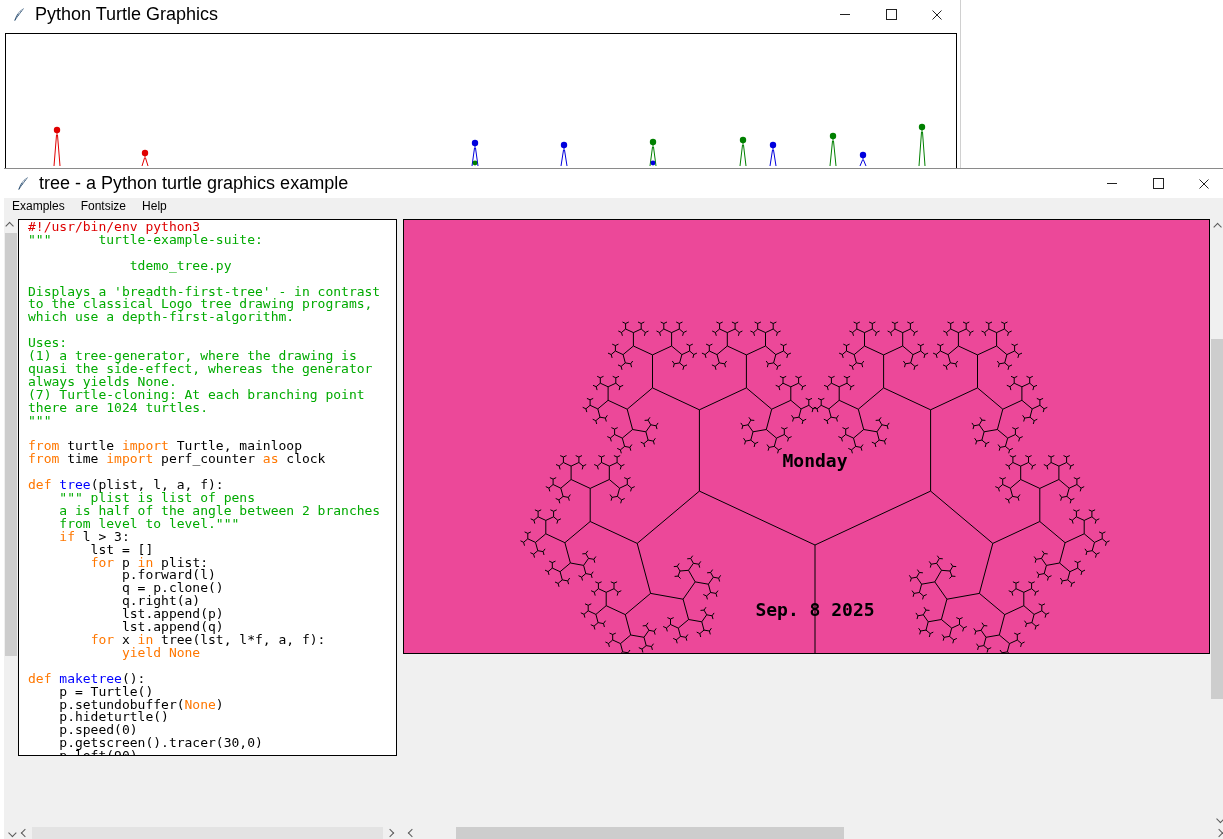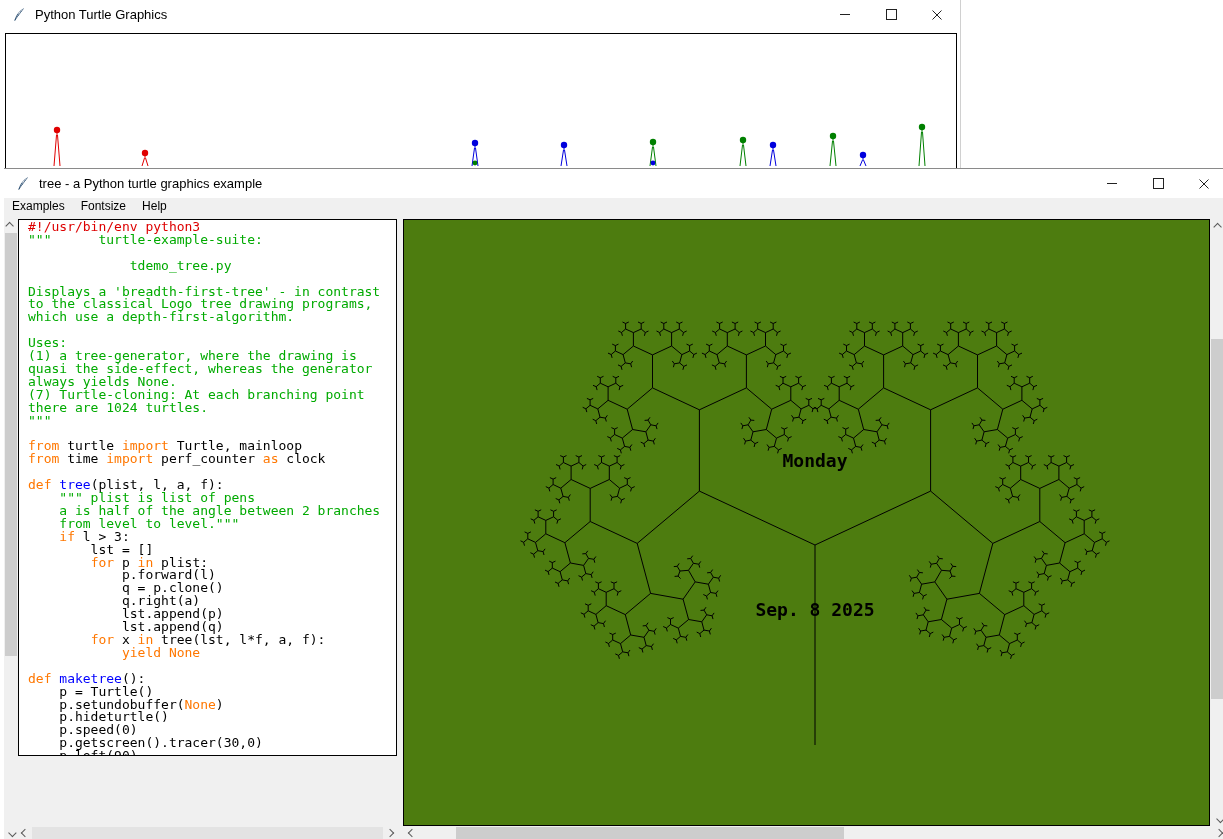--- a/index.html
+++ b/index.html
@@ -2,41 +2,41 @@
 <html style="--c-comment: #dd0000; --c-string: #00aa00; --c-keyword: #ff7700; --c-def: #0000ff; --c-normal: #000000;"><head>
 <meta charset="utf-8">
 <style>
   html,body{margin:0;padding:0;}
   body{width:1223px;height:839px;position:relative;overflow:hidden;background:#ffffff;
        font-family:"Liberation Sans",sans-serif;-webkit-font-smoothing:antialiased;}
   .window{position:absolute;background:#fff;}
   
   .titlebar{height:29px;background:#ffffff;display:flex;align-items:center;position:relative;}
   .titlebar .app-icon{width:16px;height:16px;margin:0 8px 0 11px;flex:0 0 auto;}
-  .titlebar .title-text{font-size:13px;color:#000;white-space:nowrap;}
+  .titlebar .title-text{font-size:18px;color:#000;white-space:nowrap;}
   .win-controls{position:absolute;right:0;top:0;height:29px;display:flex;}
   .win-btn{width:46px;height:29px;display:flex;align-items:center;justify-content:center;}
   .glyph-min{width:10px;border-top:1px solid #222;}
   .glyph-max{width:9px;height:9px;border:1px solid #222;}
   
   #win1{left:0;top:0;width:960px;height:168px;overflow:hidden;border-right:1px solid #d0d0d0;}
   #bg-canvas{position:absolute;left:5px;top:33px;width:950px;height:140px;background:#fff;border:1px solid #000;}
   #figures-svg{position:absolute;left:0;top:0;pointer-events:none;}
   
   #win2{left:4px;top:168px;width:1223px;height:671px;background:#f0f0f0;border-top:1px solid #8a8a8a;box-sizing:border-box;}
   #menubar{position:absolute;left:0;top:29px;width:100%;height:16px;background:#f0f0f0;display:flex;align-items:center;}
   .menu-item{font-size:12px;color:#000;padding:2px 8px;white-space:nowrap;}
   
   #code-pane{position:absolute;left:14px;top:50px;width:379px;height:537px;background:#fff;border:1px solid #000;
              box-sizing:border-box;overflow:hidden;padding:1px 0 0 9px;}
   .code-line{font-family:"DejaVu Sans Mono",monospace;font-size:13px;line-height:12.9px;white-space:pre;}
   .tok-c{color:var(--c-comment,#dd0000);} .tok-s{color:var(--c-string,#00aa00);}
   .tok-k{color:var(--c-keyword,#ff7700);} .tok-d{color:var(--c-def,#0000ff);} .tok-n{color:var(--c-normal,#000);}
   #sash{position:absolute;left:393px;top:50px;width:6px;height:621px;background:#f0f0f0;}
-  #canvas-pane{position:absolute;left:399px;top:50px;width:807px;height:607px;background:#4d7c0f;border:1px solid #000;
+  #canvas-pane{position:absolute;left:399px;top:50px;width:807px;height:435px;background:#ec4899;border:1px solid #000;
                box-sizing:border-box;overflow:hidden;}
   #tree-svg{position:absolute;left:0;top:0;}
   .canvas-label{font-family:"DejaVu Sans Mono",monospace;font-weight:bold;font-size:18px;fill:#000;}
   
   .sb{position:absolute;background:#f0f0f0;}
   #sb-left{left:0;top:50px;width:14px;height:621px;}
   #sb-right{left:1206px;top:50px;width:17px;height:607px;}
   #sb-code-h{left:14px;top:657px;width:379px;height:14px;}
   #sb-canvas-h{left:399px;top:657px;width:824px;height:14px;}
   .sb-arrow{position:absolute;display:flex;align-items:center;justify-content:center;background:#f0f0f0;}

